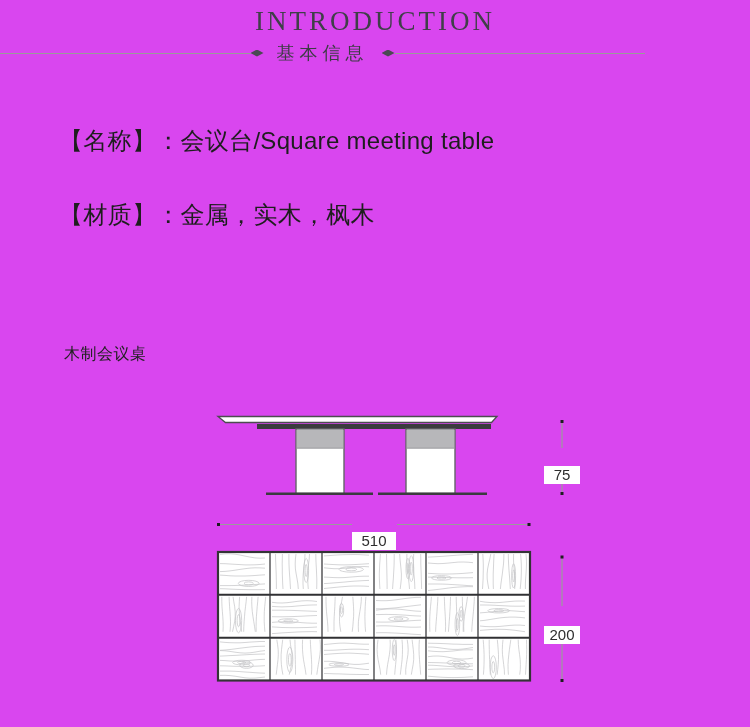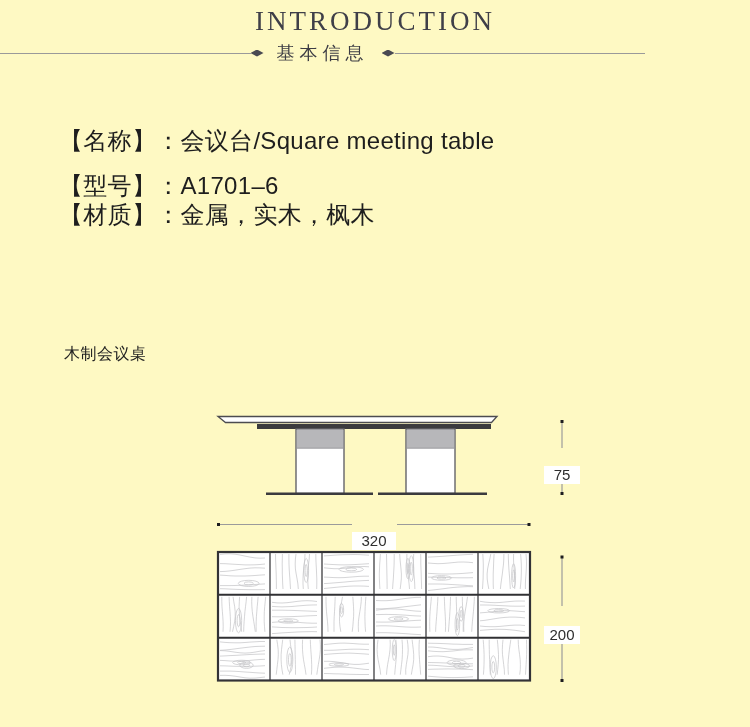--- a/index.html
+++ b/index.html
@@ -1,17 +1,17 @@
 <!DOCTYPE html>
 <html><head>
 <meta charset="utf-8">
 <style>
   html,body{margin:0;padding:0;background:#fff;}
   #page{
-    position:relative;width:750px;height:727px;background:#fef9c3;overflow:hidden;
+    position:relative;width:750px;height:727px;background:#d946ef;overflow:hidden;
     font-family:"Liberation Sans","DejaVu Sans",sans-serif;
   }
   
   .intro-title{
     position:absolute;top:6px;left:0;width:750px;text-align:center;
     font-family:"Liberation Serif","DejaVu Serif",serif;
     font-size:27px;letter-spacing:3px;color:#3f3f48;font-weight:400;
   }
   .subtitle-row{
     position:absolute;top:44px;left:0;width:645px;height:18px;
@@ -54,21 +54,20 @@
 
   <div class="subtitle-row">
     <div class="h-rule"></div>
     <div class="diamond"></div>
     <div class="subtitle-text">基本信息</div>
     <div class="diamond"></div>
     <div class="h-rule"></div>
   </div>
 
   <div class="spec-row" style="top:130px">【名称】：会议台/Square meeting table</div>
-  <div class="spec-row" style="top:175px">【型号】：A1701–6</div>
   <div class="spec-row" style="top:204px">【材质】：金属，实木，枫木</div>
 
   <div class="caption">木制会议桌</div>
 
   <svg id="drawing-svg" viewBox="0 0 750 727">
       <path d="M218 416.5 L497 416.5 L491.5 422.5 L225.5 422.5 Z" fill="#fff" stroke="#4c4c50" stroke-width="1.3"></path>
       <rect x="257" y="424" width="234" height="5" fill="#3b3b3e"></rect>
       <rect x="296" y="429" width="48" height="64.5" fill="#fff" stroke="#64646a" stroke-width="1.4"></rect>
       <rect x="297" y="429.8" width="46" height="18.2" fill="#b7b7ba"></rect>
       <line x1="297" y1="448.2" x2="343" y2="448.2" stroke="#97979c" stroke-width="1"></line>
@@ -263,16 +262,16 @@
       <line x1="322" y1="552" x2="322" y2="680.5" stroke="#3d3d40" stroke-width="1.3"></line>
       <line x1="374" y1="552" x2="374" y2="680.5" stroke="#3d3d40" stroke-width="1.3"></line>
       <line x1="426" y1="552" x2="426" y2="680.5" stroke="#3d3d40" stroke-width="1.3"></line>
       <line x1="478" y1="552" x2="478" y2="680.5" stroke="#3d3d40" stroke-width="1.3"></line>
       <line x1="218" y1="594.8333333333334" x2="530" y2="594.8333333333334" stroke="#303033" stroke-width="2"></line>
       <line x1="218" y1="637.6666666666666" x2="530" y2="637.6666666666666" stroke="#303033" stroke-width="2"></line>
       <rect x="218" y="552" width="312" height="128.5" fill="none" stroke="#333336" stroke-width="2.2"></rect>
     </svg>
 
   <div class="dim-label" id="dim-height">75</div>
-  <div class="dim-label" id="dim-width">320</div>
+  <div class="dim-label" id="dim-width">510</div>
   <div class="dim-label" id="dim-depth">200</div>
 
 </div>
 
 </body></html>

